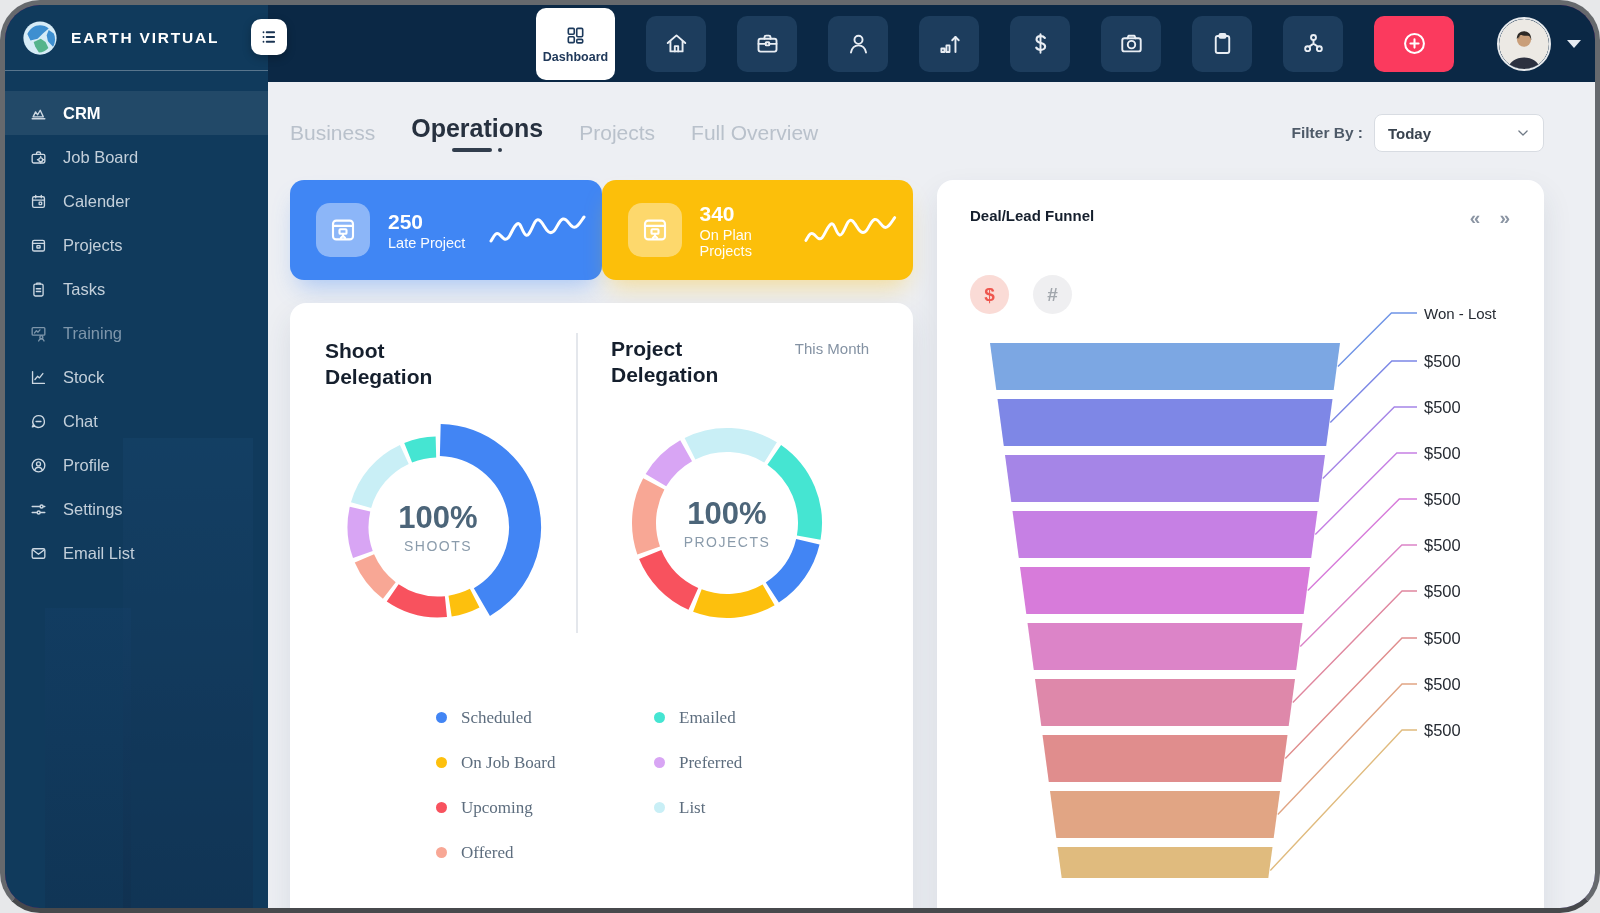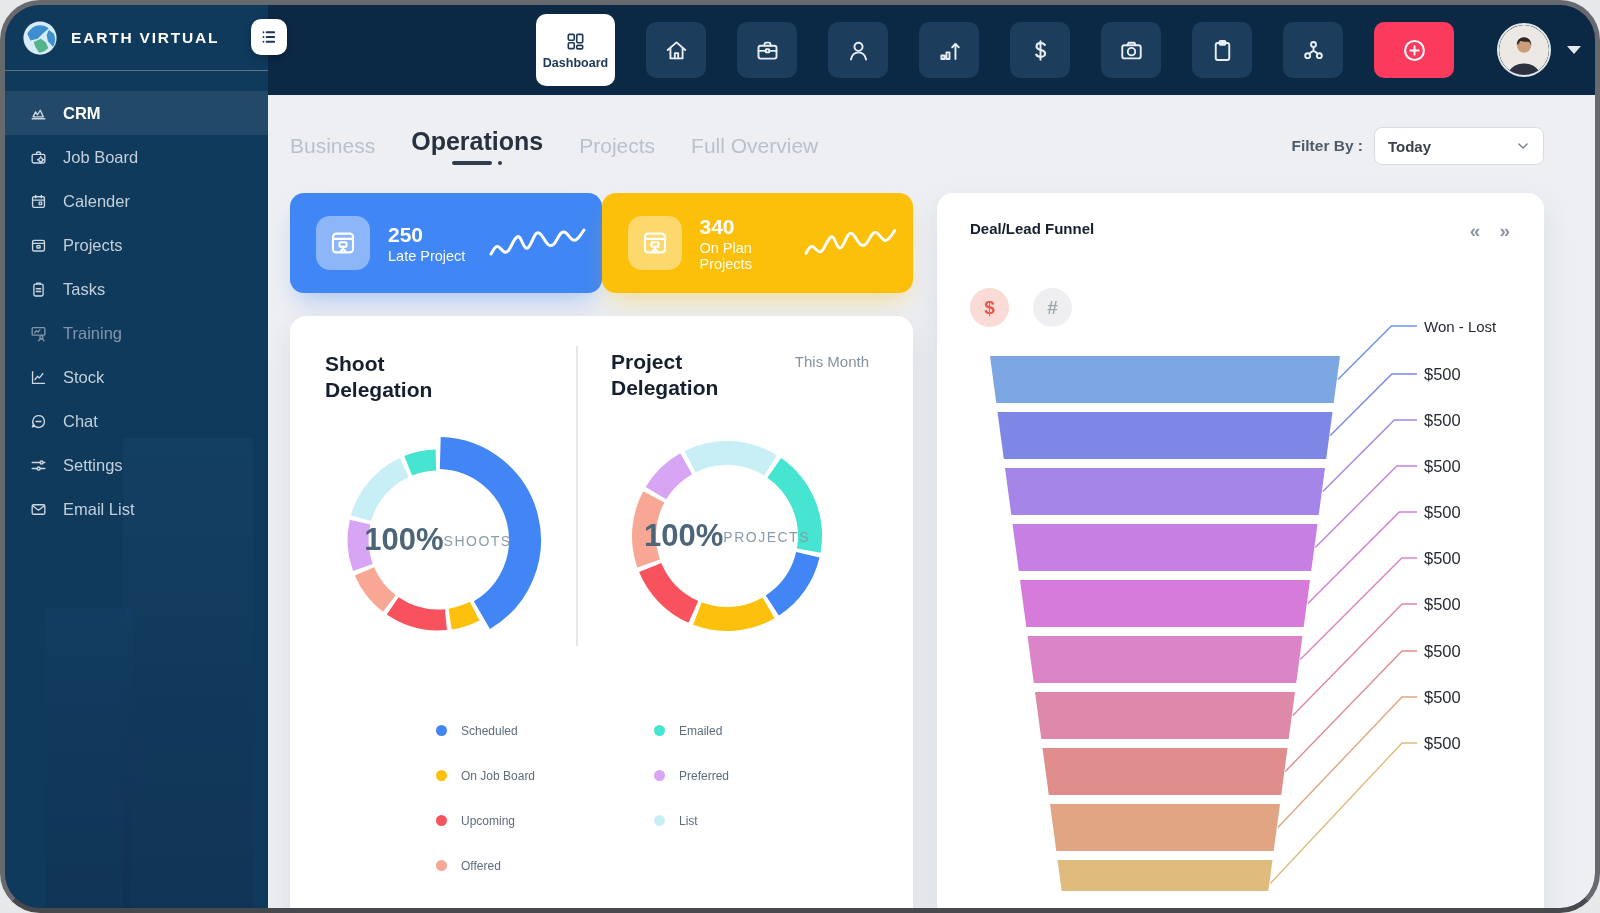--- a/index.html
+++ b/index.html
@@ -22,21 +22,21 @@
               background:#fff; color:#1b3554; display:flex; align-items:center; justify-content:center;
               box-shadow:0 3px 8px rgba(0,0,0,.25); z-index:9; }
   .side-list { padding-top:20px; position:relative; }
   .side-item { height:44px; display:flex; align-items:center; gap:15px; padding:0 24px;
                color:#c3cfda; font-size:16.5px; cursor:pointer; }
   .side-item .icn { color:#cdd8e2; }
   .side-item.active { background:rgba(255,255,255,.08); color:#fff; font-weight:700; }
   .side-item.muted { color:#7e96ab; } .side-item.muted .icn { color:#7e96ab; }
   
   .main { flex:1; display:flex; flex-direction:column; background:#0b2845; min-width:0; }
-  .topbar { height:90px; display:flex; align-items:center; padding-left:268px; flex-shrink:0; }
+  .topbar { height:77px; display:flex; align-items:center; padding-left:268px; flex-shrink:0; }
   .nav-btn { width:60px; height:56px; border-radius:10px; background:#1d3d5d; color:#e9eef4;
              display:flex; align-items:center; justify-content:center; margin-right:31px; cursor:pointer; }
   .nav-btn .icn { width:27px; height:27px; }
   .nav-btn.dash { width:79px; height:72px; background:#fff; color:#1d3a5c; flex-direction:column; gap:3px; }
   .nav-btn.dash .icn { width:23px; height:23px; }
   .dash-label { font-size:12.5px; font-weight:600; color:#20395a; }
   .nav-btn.add { width:80px; background:#fb3a5e; color:#fff; }
   .nav-btn.add .icn { width:29px; height:29px; }
   .avatar { width:54px; height:54px; border-radius:50%; margin-left:12px; cursor:pointer;
             border:2.5px solid rgba(255,255,255,.9); overflow:hidden; flex-shrink:0; }
@@ -70,29 +70,29 @@
   .stat-label { font-size:14.5px; font-weight:500; opacity:.97; }
   .spark { margin-left:auto; width:100px; height:44px; color:#fff; }
   .card { background:#fff; border-radius:16px; box-shadow:0 14px 30px rgba(40,60,90,.10); }
   .deleg-card { flex:1; margin-top:23px; margin-bottom:-26px; position:relative; }
   .deleg-title { position:absolute; font-size:21px; font-weight:700; color:#151f2d; line-height:1.25; width:150px; }
   .t-left { left:35px; top:35px; } .t-right { left:321px; top:33px; }
   .period { position:absolute; right:44px; top:37px; font-size:15px; color:#8492a3; }
   .v-divider { position:absolute; left:286px; top:30px; height:300px; width:1.5px; background:#e4e7ec; }
   .donut-wrap { position:absolute; width:212px; height:212px; }
   .d-left { left:42px; top:118px; } .d-right { left:331px; top:114px; }
-  .donut-center { position:absolute; inset:0; display:flex; flex-direction:row; align-items:center;
+  .donut-center { position:absolute; inset:0; display:flex; flex-direction:column; align-items:center;
                   justify-content:center; pointer-events:none; }
   .donut-pct { font-size:31px; font-weight:700; color:#4c6579; }
   .donut-sub { font-size:14px; color:#8a9bab; letter-spacing:1.5px; margin-top:2px; }
   .legend { position:absolute; left:146px; top:392px; display:flex; }
   .legend-col { width:218px; display:flex; flex-direction:column; }
   .legend-item { height:45px; display:flex; align-items:center; gap:14px; }
   .legend-dot { width:11px; height:11px; border-radius:50%; flex-shrink:0; }
-  .legend-label { font-size:12px; color:#5d6d7e; }
+  .legend-label { font-size:17px; color:#5d6d7e;font-family:Liberation Serif, serif; }
   
   .funnel-card { flex:1; margin-bottom:-26px; position:relative; min-width:0; }
   .funnel-title { position:absolute; left:33px; top:26px; font-size:15px; font-weight:700;
                   color:#151f2d; line-height:1.3; width:160px; }
   .pager { position:absolute; right:34px; top:27px; display:flex; gap:19px; }
   .pager span { font-size:19px; color:#8b95a3; font-weight:700; cursor:pointer; }
   .chips { position:absolute; left:33px; top:95px; display:flex; gap:24px; }
   .chip { width:39px; height:39px; border-radius:50%; display:flex; align-items:center;
           justify-content:center; font-size:19px; font-weight:700; cursor:pointer; }
   .chip.money { background:#fadbd6; color:#ee564e; }
@@ -199,20 +199,30 @@
     <span>Stock</span>
   </div>
         <div class="side-item">
     <span class="icn" style="width:19px;height:19px">
             <svg viewBox="0 0 24 24" fill="none" stroke="currentColor" stroke-width="1.7" stroke-linecap="round" stroke-linejoin="round">
               <path d="M12 4.6a7.4 7.4 0 1 1-6.5 10.9L4.2 18.8l3.3-1.1A7.4 7.4 0 0 1 12 4.6z"></path>
               <path d="M8.9 12h6.2"></path>
             </svg>
           </span>
     <span>Chat</span>
+  </div>
+        <div class="side-item">
+    <span class="icn" style="width:19px;height:19px">
+            <svg viewBox="0 0 24 24" fill="none" stroke="currentColor" stroke-width="1.7" stroke-linecap="round" stroke-linejoin="round">
+              <circle cx="12" cy="12" r="8"></circle>
+              <circle cx="12" cy="10" r="2.5"></circle>
+              <path d="M7.2 17.8c1-2.4 2.8-3.6 4.8-3.6s3.8 1.2 4.8 3.6"></path>
+            </svg>
+          </span>
+    <span>Profile</span>
   </div>
         <div class="side-item">
     <span class="icn" style="width:19px;height:19px">
             <svg viewBox="0 0 24 24" fill="none" stroke="currentColor" stroke-width="1.7" stroke-linecap="round" stroke-linejoin="round">
               <path d="M4 8.2h9.8M18 8.2h2M4 15.8h6M14.3 15.8H20"></path>
               <circle cx="15.9" cy="8.2" r="1.9"></circle>
               <circle cx="12.2" cy="15.8" r="1.9"></circle>
             </svg>
           </span>
     <span>Settings</span>

